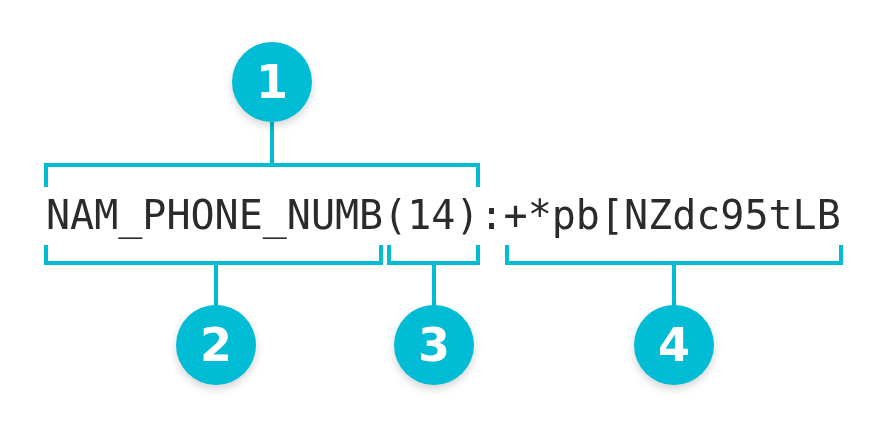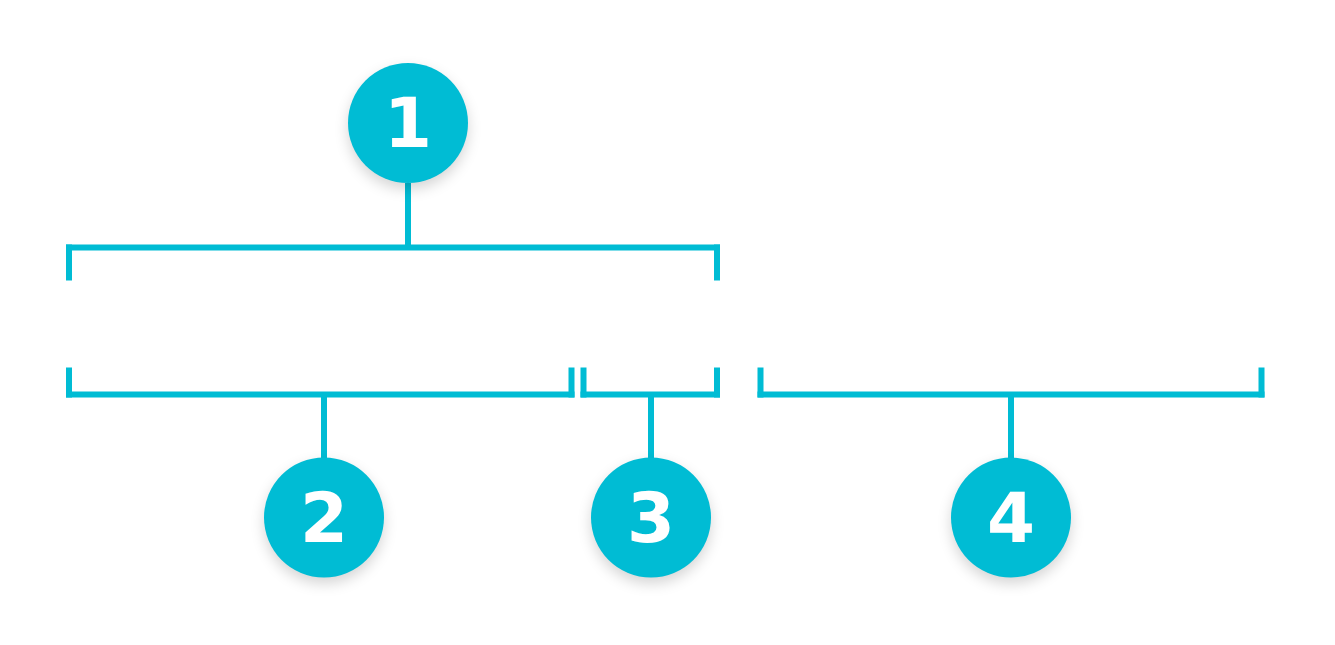--- a/index.html
+++ b/index.html
@@ -76,20 +76,21 @@
 <body>
 
 <div id="stage">
 
   <div class="bracket bracket-top" style="left:44px; top:163px; width:436px; height:24px;"></div>
   <div class="stem" style="left:270px; top:122px; height:43px;"></div>
   <div class="badge" style="left:232px; top:42px;">
     <span>1</span>
   </div>
 
+  <div class="code-line">NAM_PHONE_NUMB(14):+*pb[NZdc95tLB</div>
 
   <div class="bracket bracket-bottom" style="left:44px; top:245px; width:339px; height:20px;"></div>
   <div class="stem" style="left:214px; top:262px; height:45px;"></div>
   <div class="badge" style="left:176px; top:305px;">
     <span>2</span>
   </div>
 
   <div class="bracket bracket-bottom" style="left:387px; top:245px; width:93px; height:20px;"></div>
   <div class="stem" style="left:432px; top:262px; height:45px;"></div>
   <div class="badge" style="left:394px; top:305px;">

